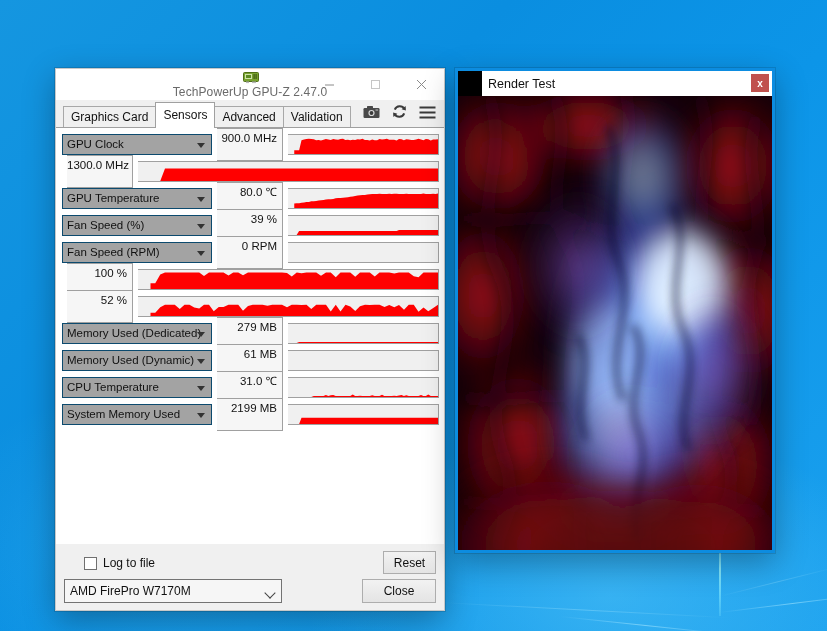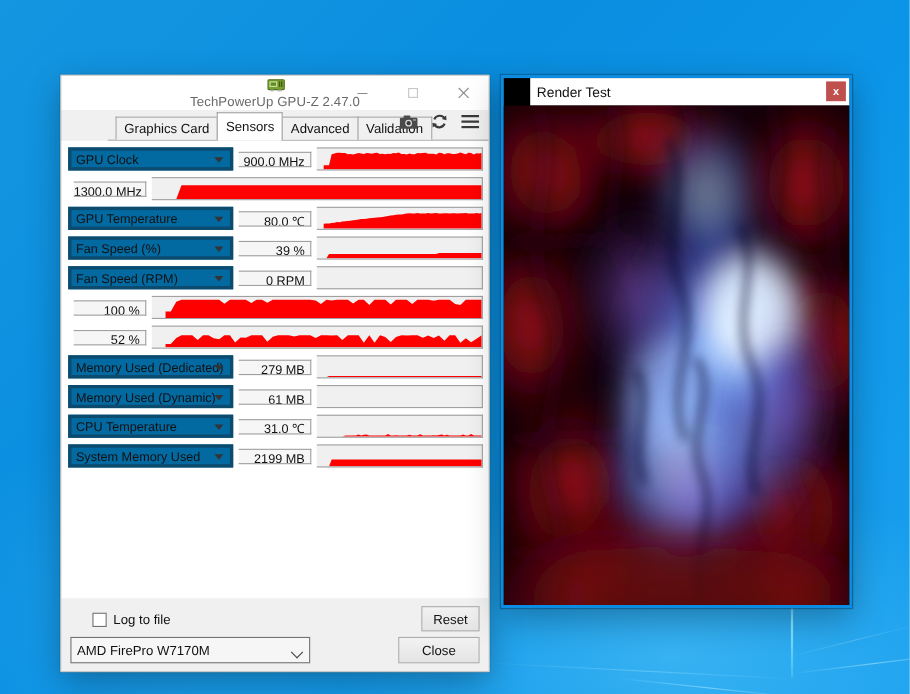--- a/index.html
+++ b/index.html
@@ -76,21 +76,21 @@
   }
   .wbtn svg { display: block; }
 
   
   #gpuz-tabbar {
     height: 28px;
     position: relative;
     padding-left: 7px;
     background: #f0f0f0;
     border-bottom: 1px solid #a0a0a0;
-    display: flex; align-items: flex-end; margin-left: 42px;
+    display: flex; align-items: flex-end;
   }
   .tab {
     height: 21px;
     line-height: 20px;
     padding: 0 7px;
     font-size: 12px;
     color: #111;
     background: #f0f0f0;
     border: 1px solid #a8a8a8;
     border-bottom: none;
@@ -121,40 +121,40 @@
     padding: 6px 5px 0 6px;
   }
   .sensor-row {
     display: flex;
     align-items: center;
     height: 21px;
     margin-bottom: 6px;
   }
   .sensor-name {
     width: 150px; height: 21px;
-    border: 3px solid #0c4a6e;
-    background: #0369a1;
+    border: 1px solid #0c4a6e;
+    background: #a3a3a3;
     font-size: 11.5px;
     color: #111;
     line-height: 19px;
     padding-left: 4px;
     position: relative;
     white-space: nowrap;
     overflow: hidden;
   }
   .caret {
     position: absolute; right: 6px; top: 50%;
     margin-top: -2px;
     width: 0; height: 0;
     border-left: 4px solid transparent;
     border-right: 4px solid transparent;
     border-top: 5px solid #333;
   }
   .sensor-value {
-    width: 66px; height: 14px;
+    width: 66px; height: 33px;
     border: 1px solid #a0a0a0;
     border-left: none;
     background: #f6f6f6;
     font-size: 11.5px;
     color: #111;
     line-height: 19px;
     text-align: right;
     padding-right: 5px;
     margin-left: 5px;
     white-space: nowrap;

